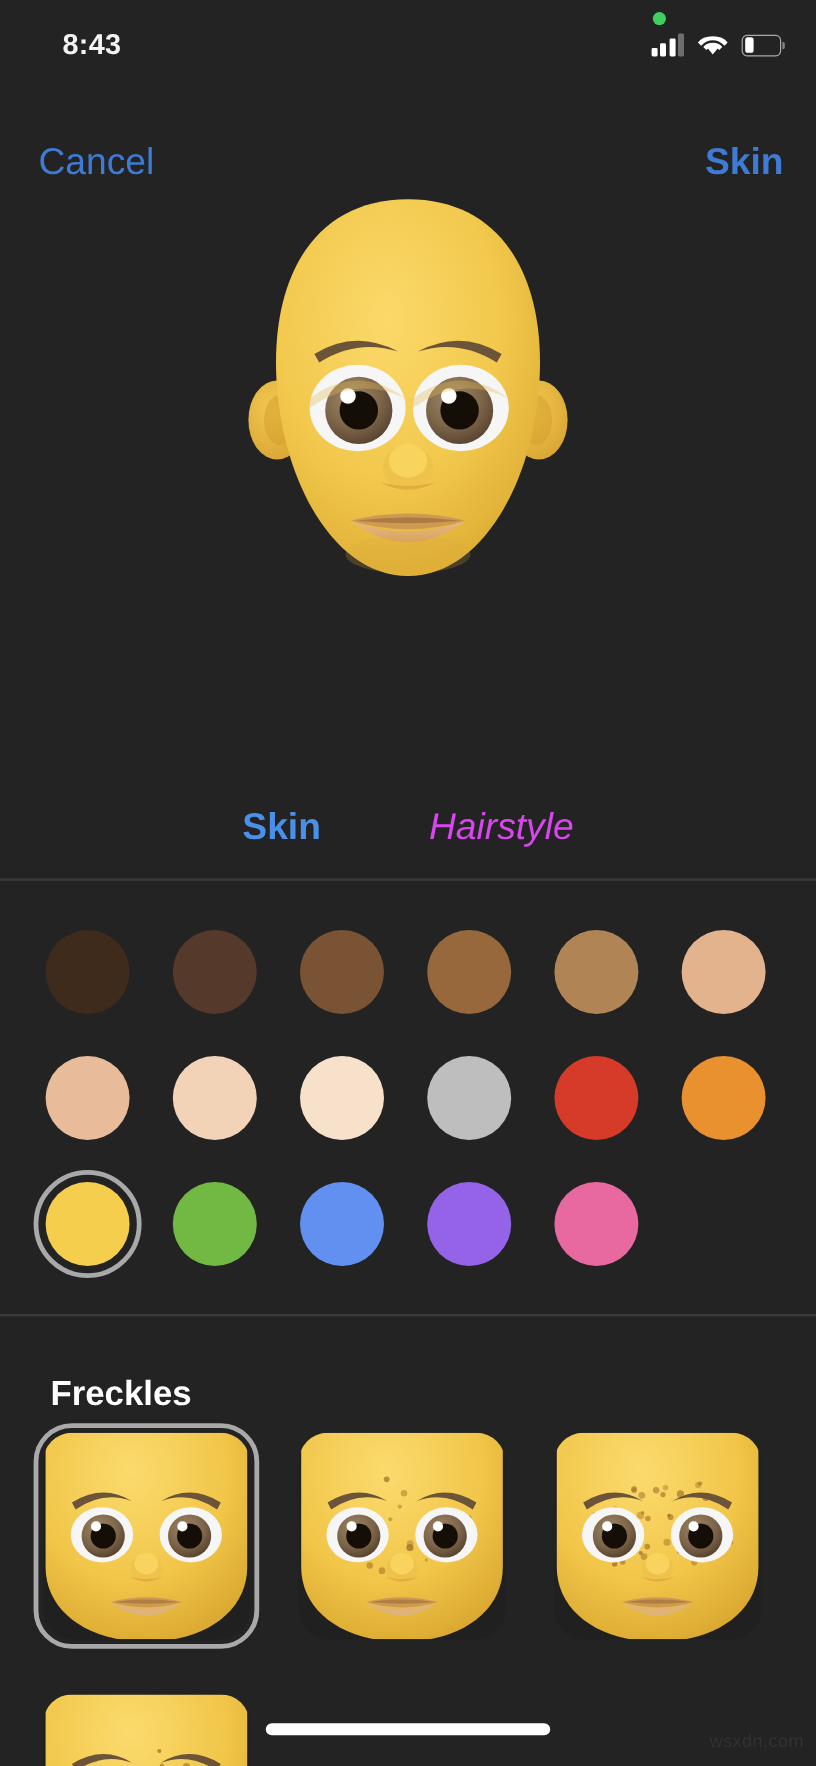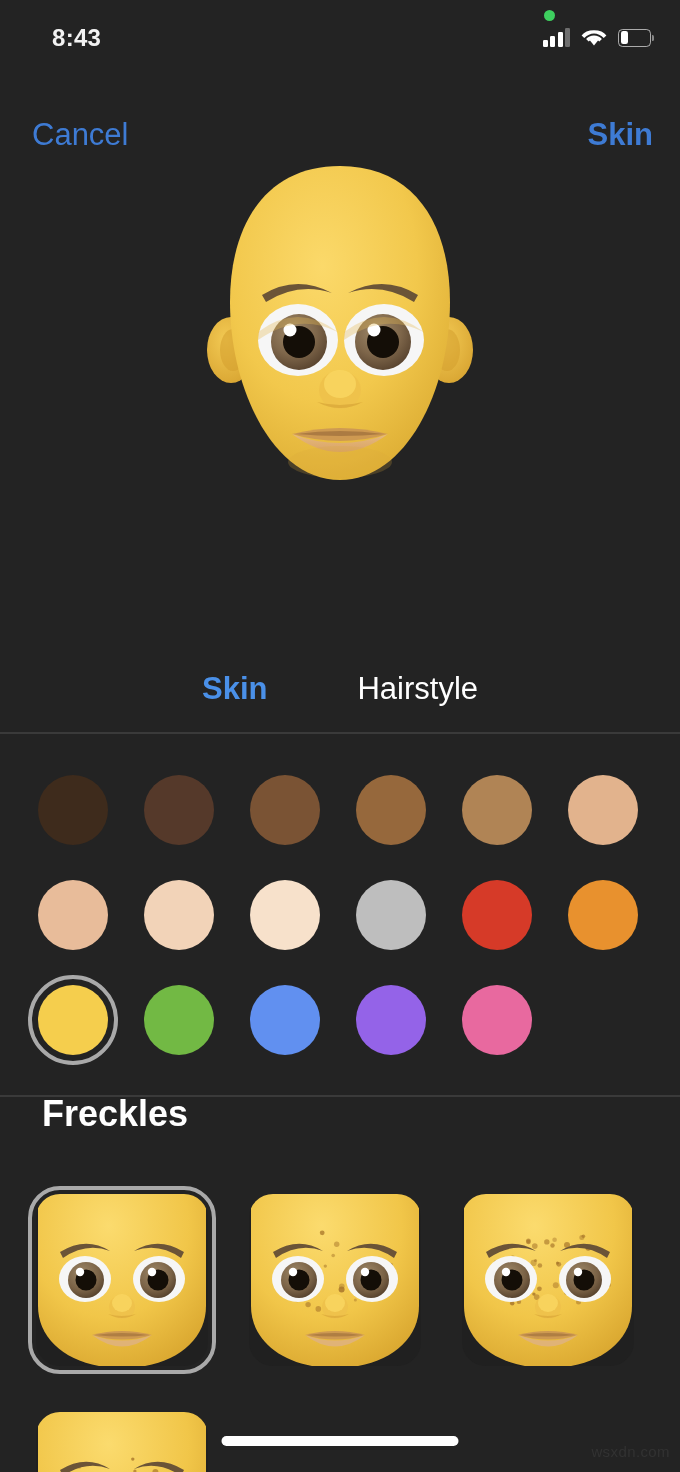--- a/index.html
+++ b/index.html
@@ -78,21 +78,21 @@
   .tabs {
     position:absolute; top:664px; left:0; width:680px; height:50px;
     display:flex; justify-content:center; align-items:center; gap:90px;
   }
   .tab {
     font-size:31px; font-weight:400; background:none; border:none;
     cursor:pointer; font-family:"Liberation Sans", sans-serif;
     padding:0; white-space:nowrap;
   }
   .tab.active { color:#4A90E8; font-weight:700; }
-  .tab.inactive { color:#ffffff; }
+  .tab.inactive { color:#d946ef;font-style:italic; }
 
   .divider {
     position:absolute; left:0; width:680px; height:1.5px;
     background:#3A3A3A;
   }
   #div1 { top:732px; }
   #div2 { top:1095px; }
 
   
   .swatches {
@@ -114,22 +114,22 @@
     border-radius:50%;
   }
   .swatch.selected .ring {
     position:absolute; left:-10px; top:-10px;
     width:90px; height:90px; border-radius:50%;
     border:4px solid #A9A9A9;
   }
 
   
   .section-title {
-    position:absolute; top:1093px; left:42px;
-    color:#FFFFFF; font-size:36px; font-weight:700;
+    position:absolute; top:1146px; left:42px;
+    color:#FFFFFF; font-size:29px; font-weight:700;
   }
   .thumb-grid {
     position:absolute; top:1186px; left:0; width:680px; height:286px;
   }
   .thumb-row { position:absolute; left:28px; display:flex; gap:25px; }
   #trow0 { top:0px; }
   #trow1 { top:218px; }
   .thumb {
     position:relative; width:188px; height:188px; flex:0 0 188px;
     cursor:pointer;

